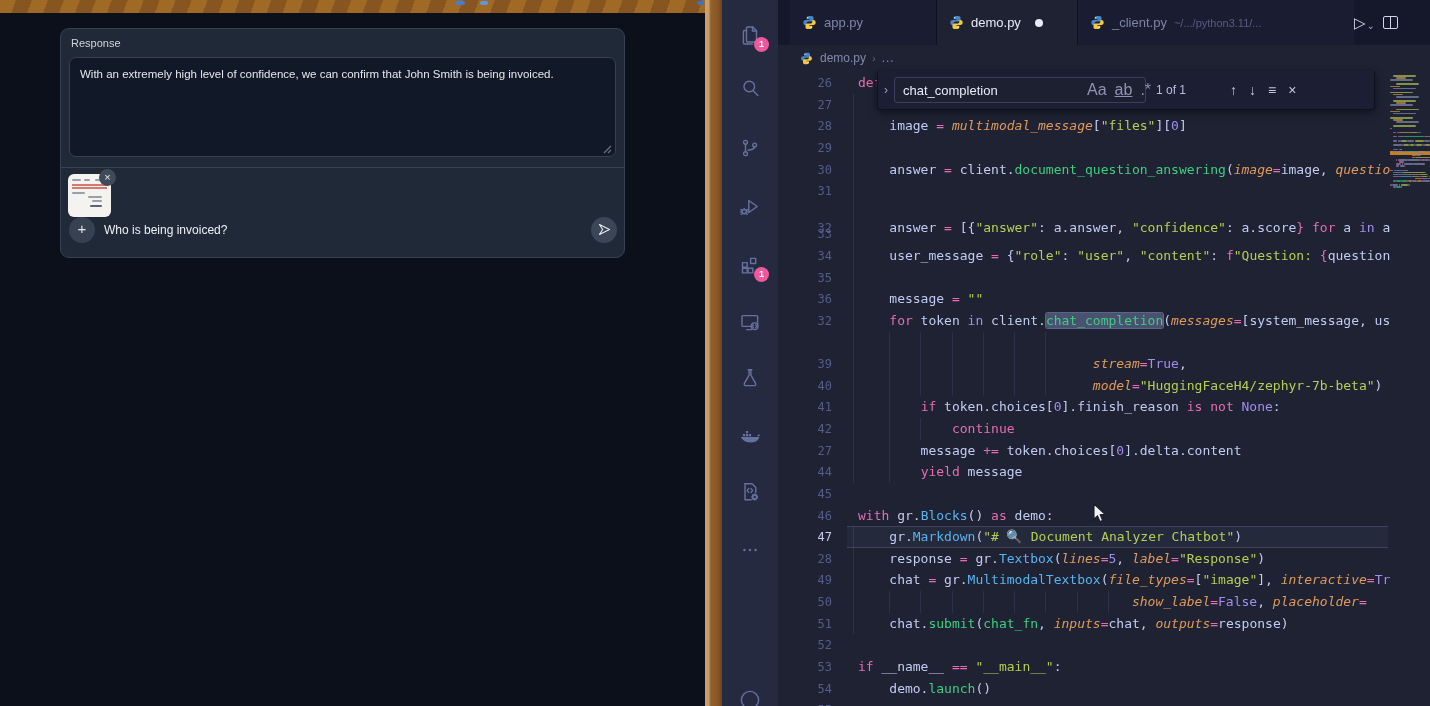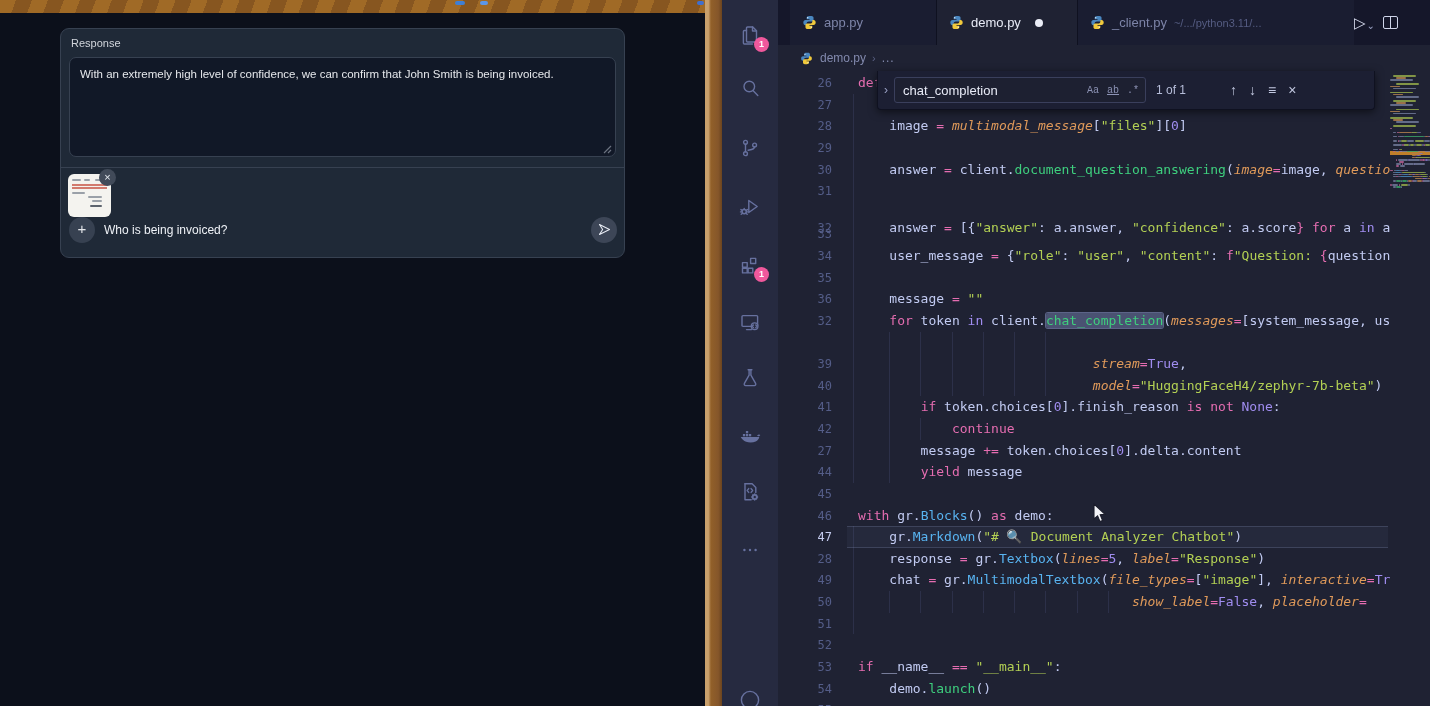--- a/index.html
+++ b/index.html
@@ -108,21 +108,21 @@
   
   #find-widget { position:absolute; left:155px; top:71px; width:498px; height:39px;
      background:#1c1f33; border:1px solid #0f1120; border-top:none; border-radius:0 0 4px 4px;
      box-shadow:0 2px 8px rgba(0,0,0,.55); display:flex; align-items:center; z-index:20; }
   #find-collapse { width:16px; height:100%; color:#9aa1c4; font-size:12px; display:flex;
      align-items:center; justify-content:center; cursor:pointer; }
   #find-input-box { width:252px; height:26px; background:#1d2031; border:1px solid #3a3f5c;
      border-radius:3px; display:flex; align-items:center; }
   #find-input { flex:1; background:transparent; border:none; outline:none; color:#e8ebf7;
      font-size:13px; padding:0 8px; font-family:"Liberation Sans", sans-serif; }
-  .find-toggle { color:#8d93b5; font-size:10px; margin-right:8px; cursor:pointer;font-family:Liberation Mono, monospace; }
+  .find-toggle { color:#8d93b5; font-size:16px; margin-right:8px; cursor:pointer; }
   .find-toggle.word { text-decoration:underline; }
   #find-results { color:#b6bdd9; font-size:12px; margin-left:10px; width:62px; }
   .find-btn { color:#c2c8e0; font-size:14px; margin-left:12px; cursor:pointer; }
 
   
   #mouse-cursor { position:absolute; left:371px; top:503px; z-index:40; pointer-events:none; }
 </style>
 </head>
 <body>
 
@@ -410,20 +410,21 @@
       <div class="code-row" style="top: 498.49px;">
         <span class="ln">49</span>
         <span class="code"><span class="tk-d">    chat </span><span class="tk-k">=</span><span class="tk-d"> gr.</span><span class="tk-c">MultimodalTextbox</span><span class="tk-d">(</span><span class="tk-o">file_types</span><span class="tk-k">=</span><span class="tk-d">[</span><span class="tk-s">"image"</span><span class="tk-d">], </span><span class="tk-o">interactive</span><span class="tk-k">=</span><span class="tk-p">True</span></span>
       </div>
       <div class="code-row" style="top: 520.12px;">
         <span class="ln">50</span>
         <span class="code"><span class="tk-d">                                   </span><span class="tk-o">show_label</span><span class="tk-k">=</span><span class="tk-p">False</span><span class="tk-d">, </span><span class="tk-o">placeholder</span><span class="tk-k">=</span></span>
       </div>
       <div class="code-row" style="top: 541.75px;">
         <span class="ln">51</span>
+        <span class="code"><span class="tk-d">    chat.</span><span class="tk-f">submit</span><span class="tk-d">(</span><span class="tk-f">chat_fn</span><span class="tk-d">, </span><span class="tk-o">inputs</span><span class="tk-k">=</span><span class="tk-d">chat, </span><span class="tk-o">outputs</span><span class="tk-k">=</span><span class="tk-d">response)</span></span>
       </div>
       <div class="code-row" style="top: 563.38px;">
         <span class="ln">52</span>
         <span class="code"></span>
       </div>
       <div class="code-row" style="top: 585.01px;">
         <span class="ln">53</span>
         <span class="code"><span class="tk-k">if</span><span class="tk-d"> __name__ </span><span class="tk-k">==</span><span class="tk-d"> </span><span class="tk-s">"__main__"</span><span class="tk-d">:</span></span>
       </div>
       <div class="code-row" style="top: 606.64px;">

